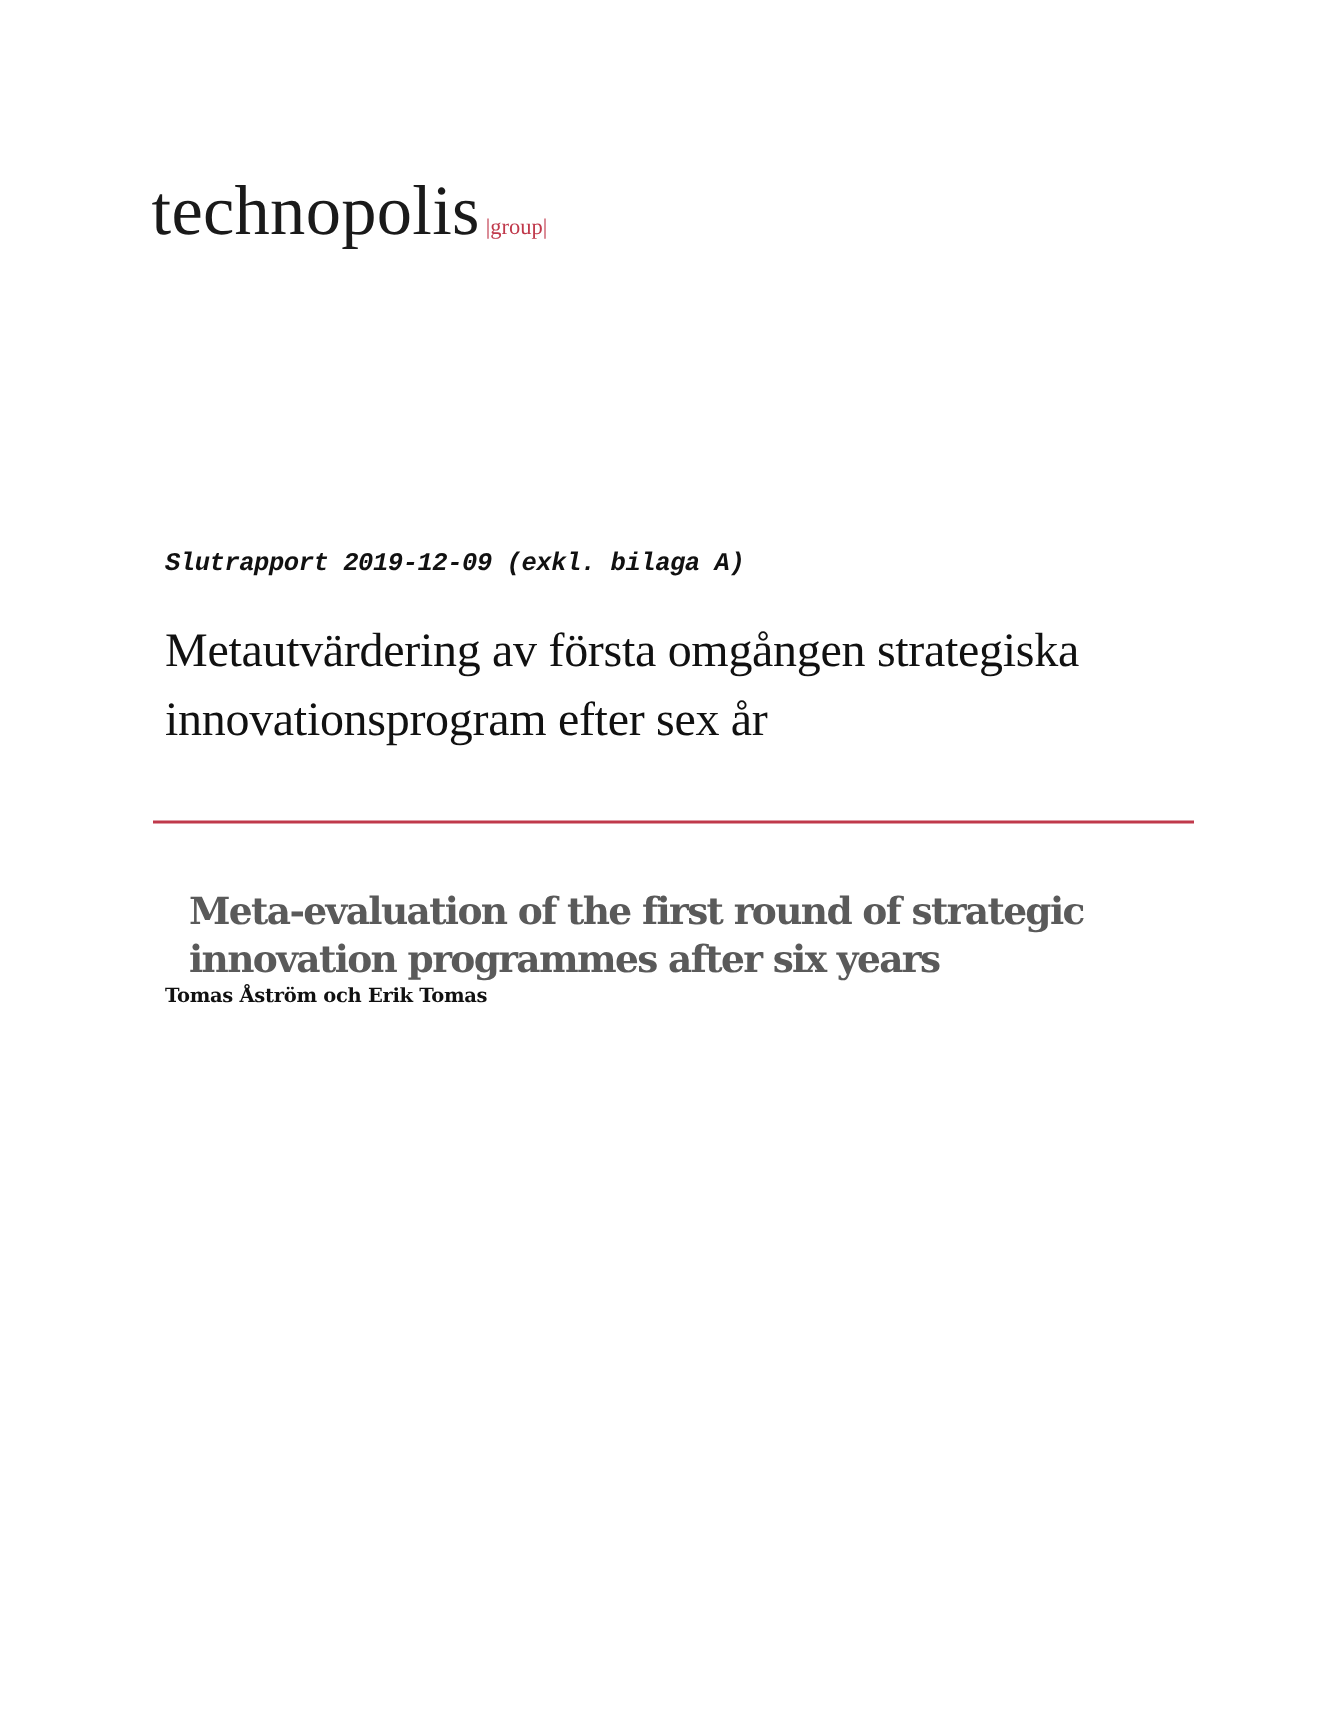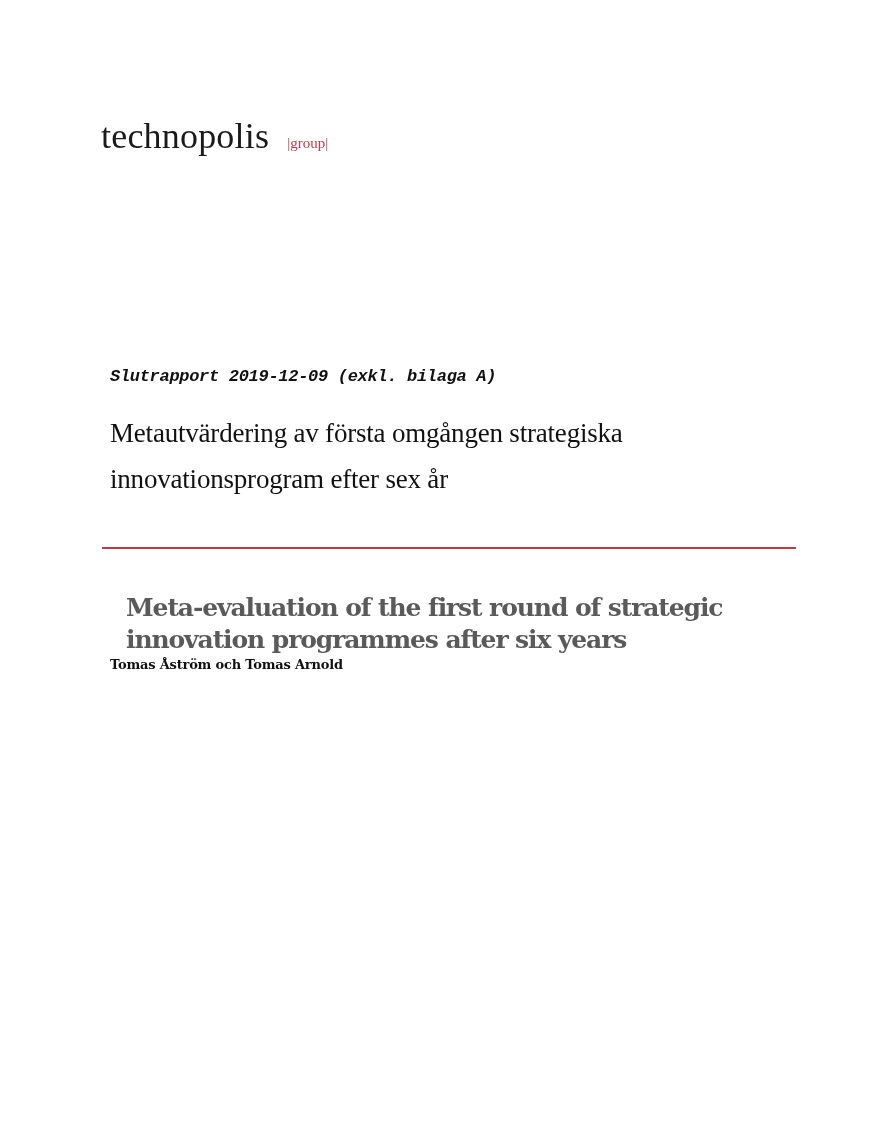--- a/index.html
+++ b/index.html
@@ -17,29 +17,29 @@
     }
     .logo {
       position: absolute;
       left: 101px;
       top: 118px;
       white-space: nowrap;
       line-height: 1;
     }
     .logo-main {
       font-family: "Liberation Serif", serif;
-      font-size: 36px;
+      font-size: 47px;
       color: #1a1a1a;
       letter-spacing: 0.2px;
     }
     .logo-group {
       font-family: "Liberation Serif", serif;
       font-size: 15px;
       color: #c0394b;
-      margin-left: 18px;
+      margin-left: 4px;
       position: relative;
       top: 0px;
     }
     .subtitle-label {
       position: absolute;
       left: 110px;
       top: 367px;
       font-family: Liberation Mono, monospace;
       font-style: italic;
       font-weight: bold;
@@ -47,21 +47,21 @@
       color: #111111;
       white-space: nowrap;
       letter-spacing: -0.3px;
     }
     .main-title {
       position: absolute;
       left: 110px;
       top: 410px;
       width: 690px;
       font-family: "Liberation Serif", serif;
-      font-size: 27px;
+      font-size: 32px;
       line-height: 46px;
       color: #111111;
       margin: 0;
       font-weight: normal;
       letter-spacing: -0.2px;
     }
     .rule {
       position: absolute;
       left: 102px;
       top: 547px;
@@ -102,13 +102,13 @@
 </div>
 
 <div class="subtitle-label">Slutrapport 2019-12-09 (exkl. bilaga A)</div>
 
 <h1 class="main-title">Metautvärdering av första omgången strategiska innovationsprogram efter sex år</h1>
 
 <div class="rule"></div>
 
 <h2 class="english-title">Meta-evaluation of the first round of strategic innovation programmes after six years</h2>
 
-<div class="authors">Tomas Åström och Tomas Arnold</div>
+<div class="authors">Tomas Åström och Erik Tomas</div>
 
 </body></html>

